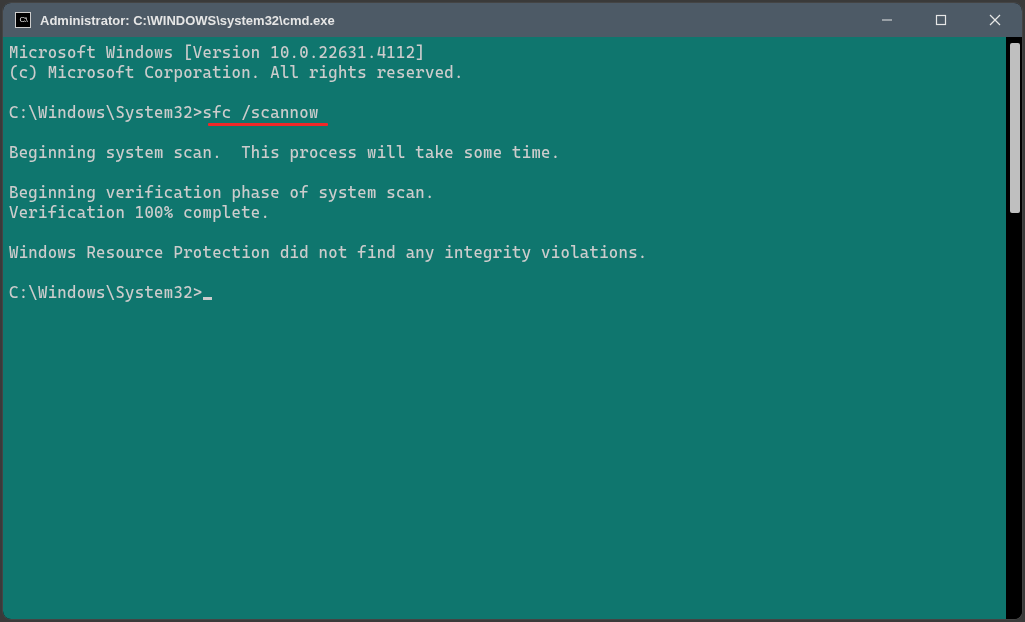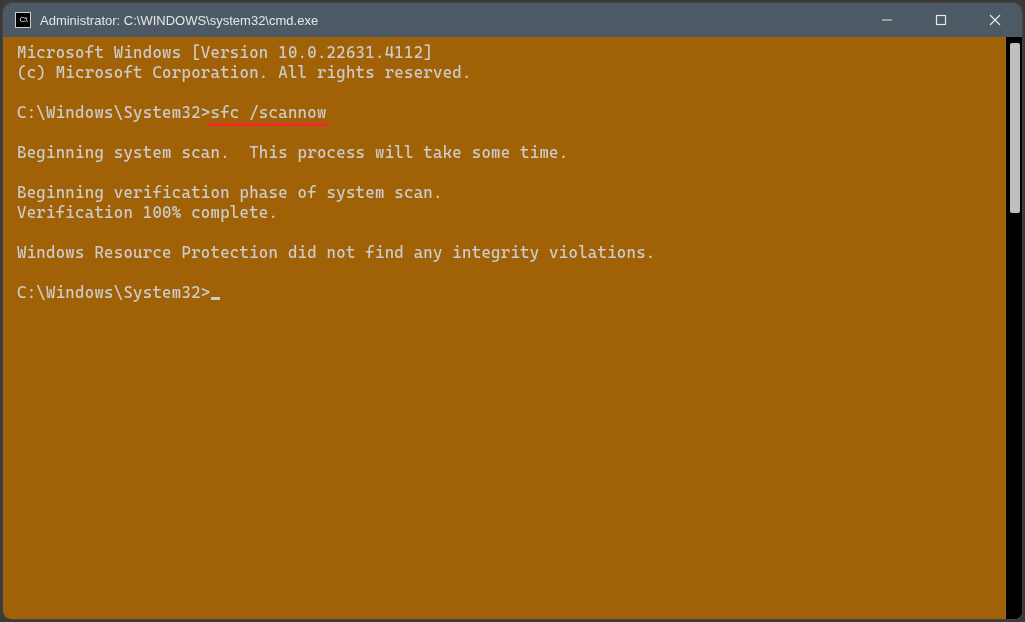--- a/index.html
+++ b/index.html
@@ -31,40 +31,40 @@
     width:16px;height:16px;
     margin:0 9px 0 12px;
     display:flex;align-items:center;justify-content:center;
     background:#000;
     border:1px solid #ccc;
     box-sizing:border-box;
     font-size:8px;color:#eee;
     letter-spacing:-1px;
     line-height:1;
   }
-  .titlebar .title{flex:0 0 auto;}
+  .titlebar .title{flex:0 0 auto;font-weight:bold;}
   .titlebar .spacer{flex:1;}
   .winbtn{
     width:54px;height:34px;
     display:flex;align-items:center;justify-content:center;
     color:#e6e6e6;
   }
   .winbtn svg{display:block;}
   .terminal-wrap{
     position:absolute;
     top:34px;left:0;right:0;bottom:0;
     display:flex;
   }
   .terminal{
     flex:1;
-    background:#a16207;
+    background:#0f766e;
     color:#ccc;
     font-size:16px;
     line-height:20px;
-    padding:6px 4px 4px 14px;
+    padding:6px 4px 4px 6px;
     white-space:pre;
     letter-spacing:0.3px;
     overflow:hidden;
   }
   .scrollbar{
     width:16px;
     background:#000;
     position:relative;
   }
   .scrollbar .thumb{

